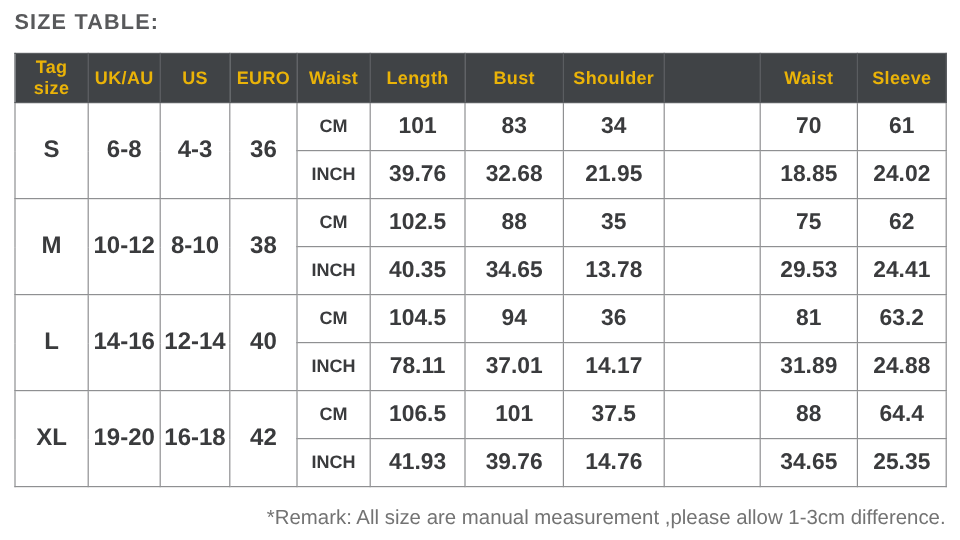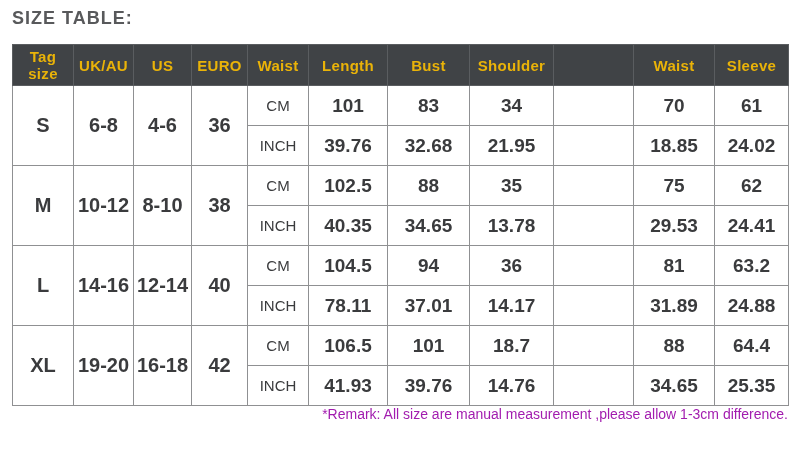--- a/index.html
+++ b/index.html
@@ -53,33 +53,33 @@
     color: #3a3b3d;
     background: #ffffff;
   }
   td.size-cell {
     font-size: 20px;
     font-weight: 700;
     color: #2e2f31;
   }
   td.unit-cell {
     font-size: 15px;
-    font-weight: 400;
+    font-weight: 700;
     color: #2e2f31;
   }
   td.val-cell {
     font-size: 19px;
     font-weight: 700;
   }
   .remark {
     position: absolute;
     right: 12px;
-    top: 406px;
-    font-size: 14px;
-    color: #a21caf;
+    top: 422px;
+    font-size: 17px;
+    color: #737373;
   }
 </style>
 </head>
 <body>
 
 <div class="page">
 
   <div class="title">SIZE TABLE:</div>
 
   <table class="size-table">
@@ -109,21 +109,21 @@
         <th></th>
         <th>Waist</th>
         <th>Sleeve</th>
       </tr>
     </thead>
     <tbody>
 
       <tr>
         <td class="size-cell" rowspan="2">S</td>
         <td class="size-cell" rowspan="2">6-8</td>
-        <td class="size-cell" rowspan="2">4-6</td>
+        <td class="size-cell" rowspan="2">4-3</td>
         <td class="size-cell" rowspan="2">36</td>
         <td class="unit-cell">CM</td>
         <td class="val-cell">101</td>
         <td class="val-cell">83</td>
         <td class="val-cell">34</td>
         <td class="val-cell"></td>
         <td class="val-cell">70</td>
         <td class="val-cell">61</td>
       </tr>
       <tr>
@@ -183,21 +183,21 @@
       </tr>
 
       <tr>
         <td class="size-cell" rowspan="2">XL</td>
         <td class="size-cell" rowspan="2">19-20</td>
         <td class="size-cell" rowspan="2">16-18</td>
         <td class="size-cell" rowspan="2">42</td>
         <td class="unit-cell">CM</td>
         <td class="val-cell">106.5</td>
         <td class="val-cell">101</td>
-        <td class="val-cell">18.7</td>
+        <td class="val-cell">37.5</td>
         <td class="val-cell"></td>
         <td class="val-cell">88</td>
         <td class="val-cell">64.4</td>
       </tr>
       <tr>
         <td class="unit-cell">INCH</td>
         <td class="val-cell">41.93</td>
         <td class="val-cell">39.76</td>
         <td class="val-cell">14.76</td>
         <td class="val-cell"></td>

